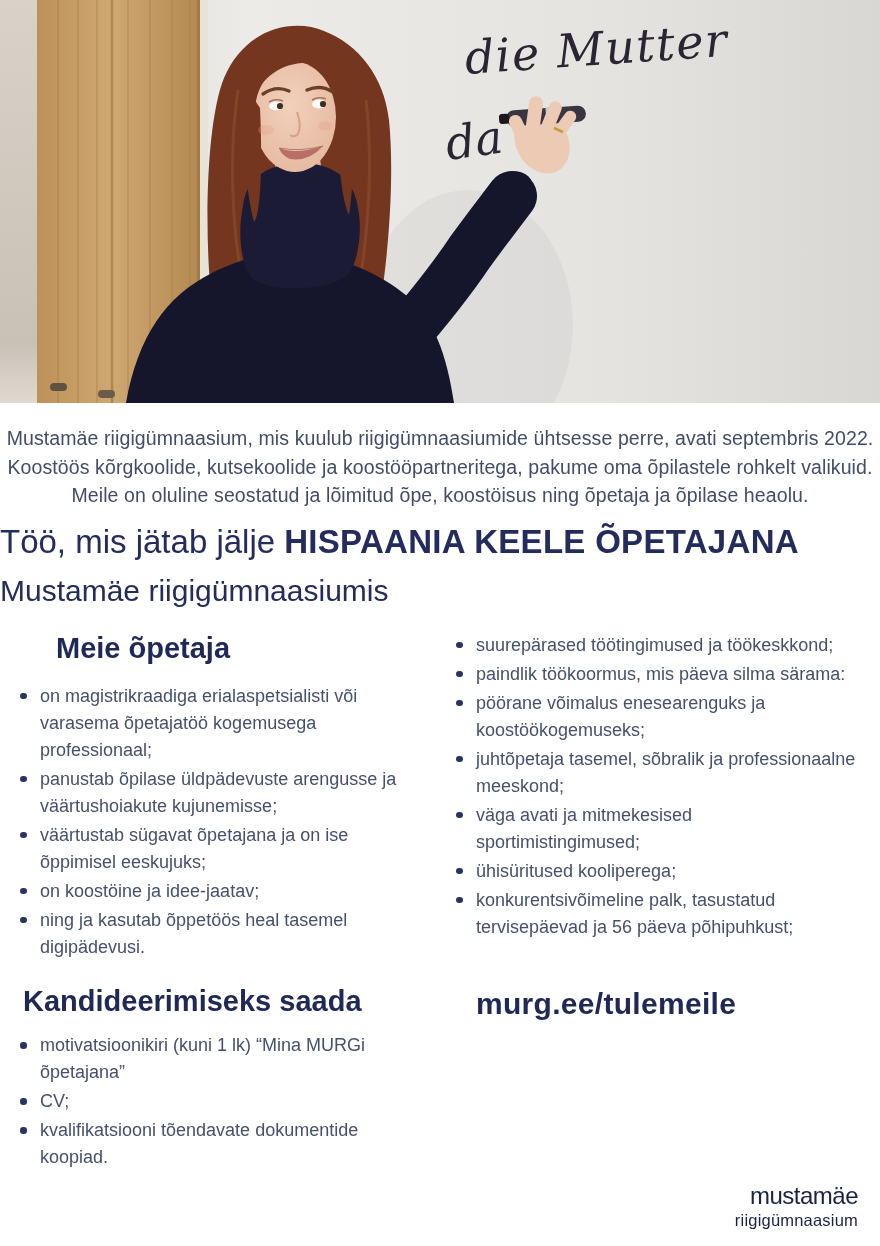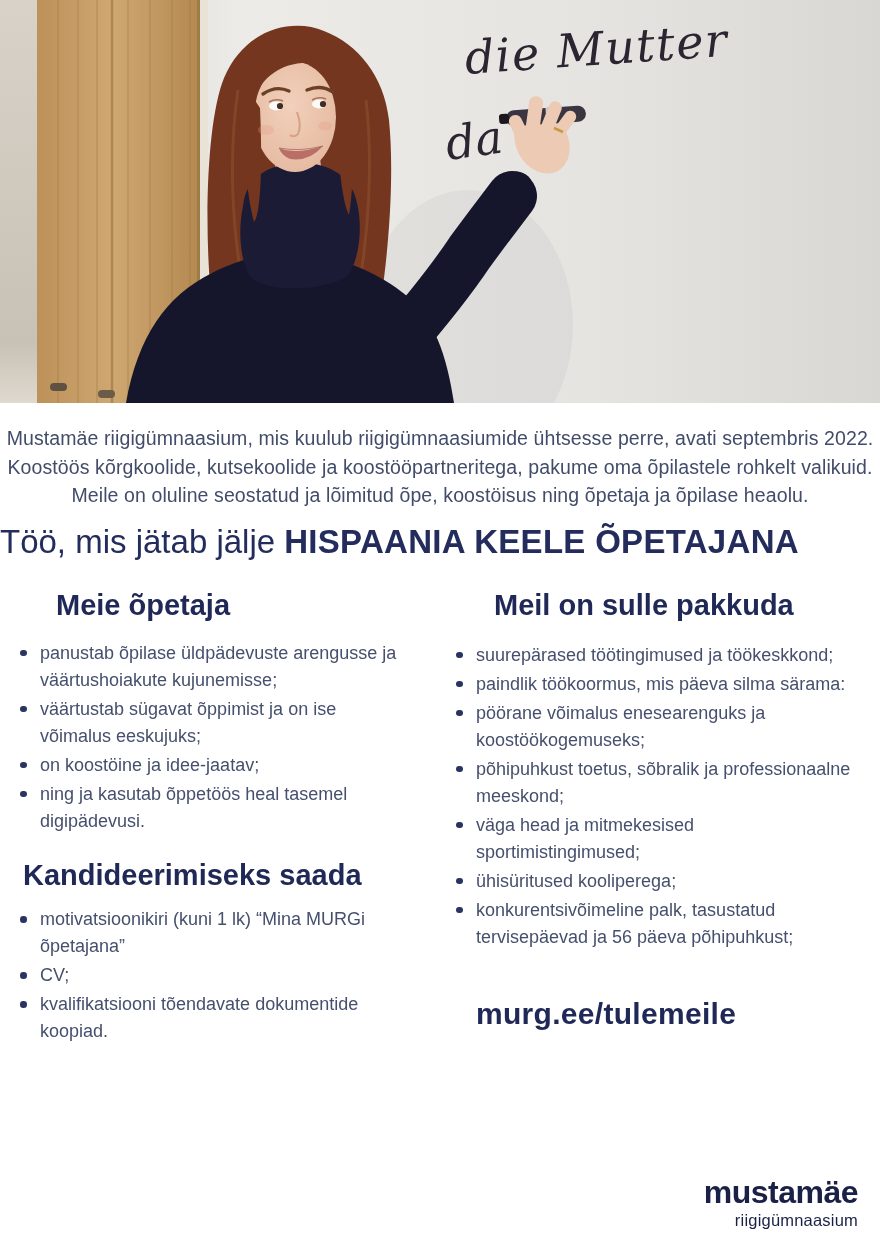--- a/index.html
+++ b/index.html
@@ -42,21 +42,21 @@
   .we-offer ul{max-width:408px;}
   .apply ul{max-width:384px;}
   .murg-link{
     margin:46px 0 0 28px;
     font-size:30px;font-weight:700;color:#1f2857;letter-spacing:0.3px;
   }
   .logo{
     position:absolute;right:22px;bottom:16px;
     text-align:right;color:#1b2146;
   }
-  .logo-name{font-size:32px;font-weight:700;letter-spacing:-0.5px;line-height:1;}
+  .logo-name{font-size:24px;font-weight:400;letter-spacing:-0.5px;line-height:1;}
   .logo-sub{font-size:16.5px;font-weight:500;margin-top:3px;letter-spacing:0.2px;}
 </style>
 </head>
 <body>
 
 <div class="poster">
 
   <div class="photo-wrap">
     <svg width="880" height="403" viewBox="0 0 880 403">
       <defs>
@@ -171,54 +171,55 @@
       </g>
     </svg>
   </div>
 
   <p class="intro">Mustamäe riigigümnaasium, mis kuulub riigigümnaasiumide ühtsesse perre, avati septembris 2022. Koostöös kõrgkoolide, kutsekoolide ja koostööpartneritega, pakume oma õpilastele rohkelt valikuid. Meile on oluline seostatud ja lõimitud õpe, koostöisus ning õpetaja ja õpilase heaolu.</p>
 
   <div class="title-block">
     <div class="title-line1">
       <span class="t-prefix">Töö, mis jätab jälje</span><strong>HISPAANIA KEELE ÕPETAJANA</strong>
     </div>
+    <div class="title-line2">Mustamäe riigigümnaasiumis</div>
   </div>
 
   <div class="columns">
 
     <div class="col-left">
       <section class="our-teacher">
         <h2>Meie õpetaja</h2>
         <ul class="bullets">
+          <li>on magistrikraadiga erialaspetsialisti või varasema õpetajatöö kogemusega professionaal;</li>
           <li>panustab õpilase üldpädevuste arengusse ja väärtushoiakute kujunemisse;</li>
-          <li>väärtustab sügavat õppimist ja on ise võimalus eeskujuks;</li>
+          <li>väärtustab sügavat õpetajana ja on ise õppimisel eeskujuks;</li>
           <li>on koostöine ja idee-jaatav;</li>
           <li>ning ja kasutab õppetöös heal tasemel digipädevusi.</li>
         </ul>
       </section>
 
       <section class="apply">
         <h2>Kandideerimiseks saada</h2>
         <ul class="bullets">
           <li>motivatsioonikiri (kuni 1 lk) “Mina MURGi õpetajana”</li>
           <li>CV;</li>
           <li>kvalifikatsiooni tõendavate dokumentide koopiad.</li>
         </ul>
       </section>
     </div>
 
     <div class="col-right">
       <section class="we-offer">
-        <h2>Meil on sulle pakkuda</h2>
         <ul class="bullets">
           <li>suurepärased töötingimused ja töökeskkond;</li>
           <li>paindlik töökoormus, mis päeva silma särama:</li>
           <li>pöörane võimalus enesearenguks ja koostöökogemuseks;</li>
-          <li>põhipuhkust toetus, sõbralik ja professionaalne meeskond;</li>
-          <li>väga head ja mitmekesised sportimistingimused;</li>
+          <li>juhtõpetaja tasemel, sõbralik ja professionaalne meeskond;</li>
+          <li>väga avati ja mitmekesised sportimistingimused;</li>
           <li>ühisüritused kooliperega;</li>
           <li>konkurentsivõimeline palk, tasustatud tervisepäevad ja 56 päeva põhipuhkust;</li>
         </ul>
       </section>
 
       <div class="murg-link">murg.ee/tulemeile</div>
     </div>
 
   </div>
 

